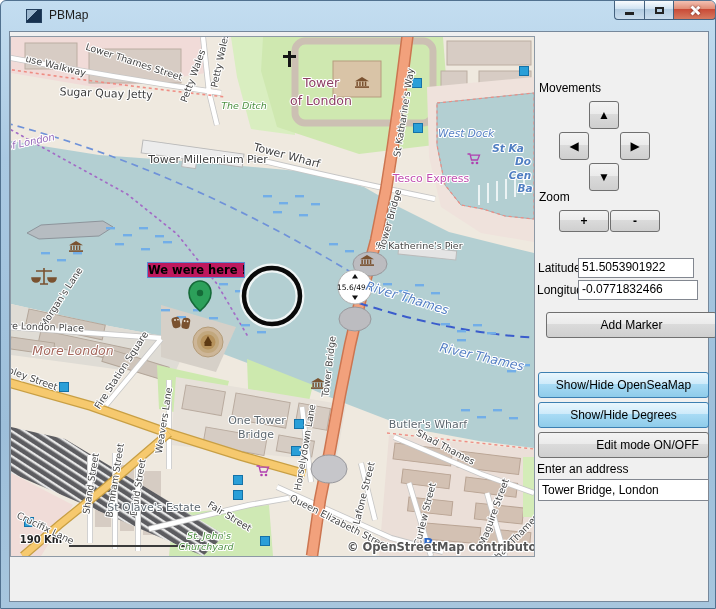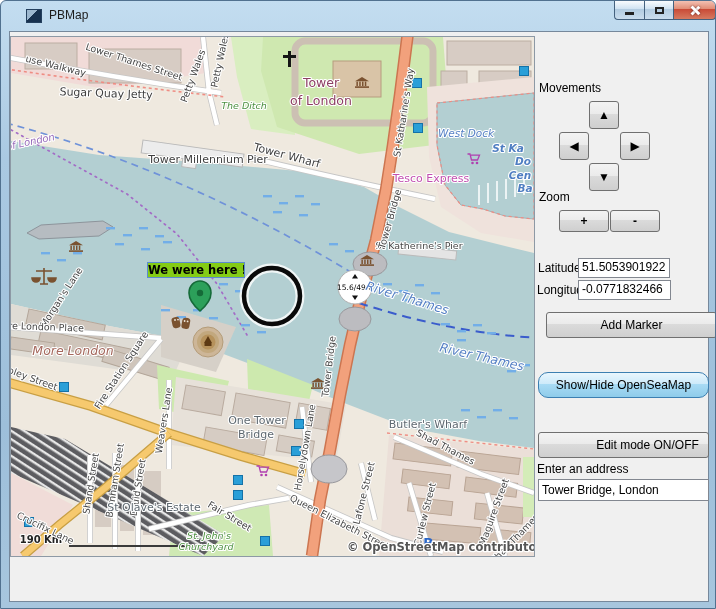--- a/index.html
+++ b/index.html
@@ -21,21 +21,21 @@
   .glyph-min{width:9px;height:3px;background:#222;margin-top:6px;}
   .glyph-max{width:9px;height:7px;border:2px solid #222;}
   .glyph-x{position:relative;width:11px;height:11px;}
   .glyph-x::before,.glyph-x::after{content:"";position:absolute;left:5px;top:0;width:2.6px;height:11px;background:#fff;
        box-shadow:0 0 2px rgba(60,0,0,.7);}
   .glyph-x::before{transform:rotate(45deg);} .glyph-x::after{transform:rotate(-45deg);}
   .client{position:absolute;left:8px;top:30px;width:700px;height:571px;background:#f0f0f0;border:1px solid #76889b;}
   
   #map{position:absolute;left:10px;top:36px;width:523px;height:519px;background:#b3cfd2;box-shadow:0 0 0 1px #8d99a5;}
   #map svg{position:absolute;left:0;top:0;}
-  .wtooltip{position:absolute;left:136px;top:225px;width:98px;height:16px;background:#84cc16;border:1px solid #5b8bd0;
+  .wtooltip{position:absolute;left:136px;top:225px;width:98px;height:16px;background:#be185d;border:1px solid #5b8bd0;
        font:bold 11.5px/15px "DejaVu Sans",sans-serif;text-align:center;color:#000;white-space:nowrap;overflow:hidden;}
   
   text{font-family:"DejaVu Sans",sans-serif;}
   .ml{text-anchor:middle;paint-order:stroke;stroke:#fff;stroke-width:2.2px;stroke-linejoin:round;}
   .street{font-size:9.5px;fill:#474747;}
   .street-lg{font-size:11px;fill:#3f3f3f;}
   .green-label{font-size:9.5px;font-style:italic;fill:#4e9142;}
   .castle{font-size:12.5px;fill:#8d3f63;}
   .shop{font-size:11px;fill:#c24fb0;}
   .water{font-size:12.5px;font-style:italic;fill:#5580c5;}
@@ -48,21 +48,21 @@
   .scale-text{font-size:10px;font-weight:bold;fill:#222;text-anchor:middle;paint-order:stroke;stroke:#fff;stroke-width:2px;}
   .badge-t{font-size:7.5px;fill:#000;text-anchor:middle;}
   .pk{font-size:13px;font-weight:bold;fill:#2a66c8;text-anchor:middle;}
   .esq{fill:#2a9fd8;stroke:#1472a8;stroke-width:1px;}
   .sdash{fill:#72aee8;}
   
   .lbl{position:absolute;font-size:12px;color:#000;}
   .btn{position:absolute;display:flex;align-items:center;justify-content:center;font-size:12px;color:#000;
        border:1px solid #707070;border-radius:3px;cursor:default;
        background:linear-gradient(180deg,#f3f3f3,#ebebeb 45%,#dbdbdb 45%,#cfcfcf);}
-  .btn.blue{border-color:#3c7fb1;background:linear-gradient(180deg,#e9f6fd,#cdeafa 45%,#a9dbf5 45%,#8fccea);border-radius:10px;}
+  .btn.blue{border-color:#3c7fb1;background:linear-gradient(180deg,#e9f6fd,#cdeafa 45%,#a9dbf5 45%,#8fccea);}
   .arrow{font-size:12px;}
   .tb{position:absolute;background:#fff;border:1px solid #828790;font-size:12px;font-family:"Liberation Sans",sans-serif;
       padding:1px 3px;color:#000;}
 </style>
 </head>
 <body>
 
 <div class="win">
   <div class="titlebar">
     <div class="appicon"></div>
@@ -387,21 +387,22 @@
   <div class="btn arrow" style="left:619px;top:131px;width:30px;height:28px;">
       <span>▶</span>
     </div>
   <div class="btn arrow" style="left:588px;top:162px;width:30px;height:28px;">
       <span>▼</span>
     </div>
   <div class="lbl" style="left:538px;top:189px;">Zoom</div>
   <div class="btn" style="left:558px;top:209px;width:50px;height:22px;font-weight:bold;">+</div>
   <div class="btn" style="left:609px;top:209px;width:50px;height:22px;font-weight:bold;">-</div>
   <div class="lbl" style="left:537px;top:260px;">Latitude</div>
-  <div class="tb" style="left:577px;top:257px;width:92px;height:20px;">51.5053901922</div>
+  <div class="tb" style="left:577px;top:257px;width:116px;height:20px;">51.5053901922</div>
   <div class="lbl" style="left:536px;top:282px;">Longitude</div>
-  <div class="tb" style="left:577px;top:279px;width:93px;height:20px;">-0.0771832466</div>
+  <div class="tb" style="left:577px;top:279px;width:120px;height:20px;">-0.0771832466</div>
   <div class="btn" style="left:537px;top:311px;width:171px;height:26px;margin-left:8px;">Add Marker</div>
   <div class="btn blue" style="left:537px;top:371px;width:171px;height:26px;">Show/Hide OpenSeaMap</div>
+  <div class="btn blue" style="left:537px;top:401px;width:171px;height:26px;">Show/Hide Degrees</div>
   <div class="btn" style="left:537px;top:431px;width:171px;height:26px;padding-left:48px;">Edit mode ON/OFF</div>
   <div class="lbl" style="left:536px;top:461px;">Enter an address</div>
   <div class="tb" style="left:537px;top:478px;width:171px;height:22px;align-items:center;display:flex;">Tower Bridge, London</div>
 </div>
 
 </body></html>

